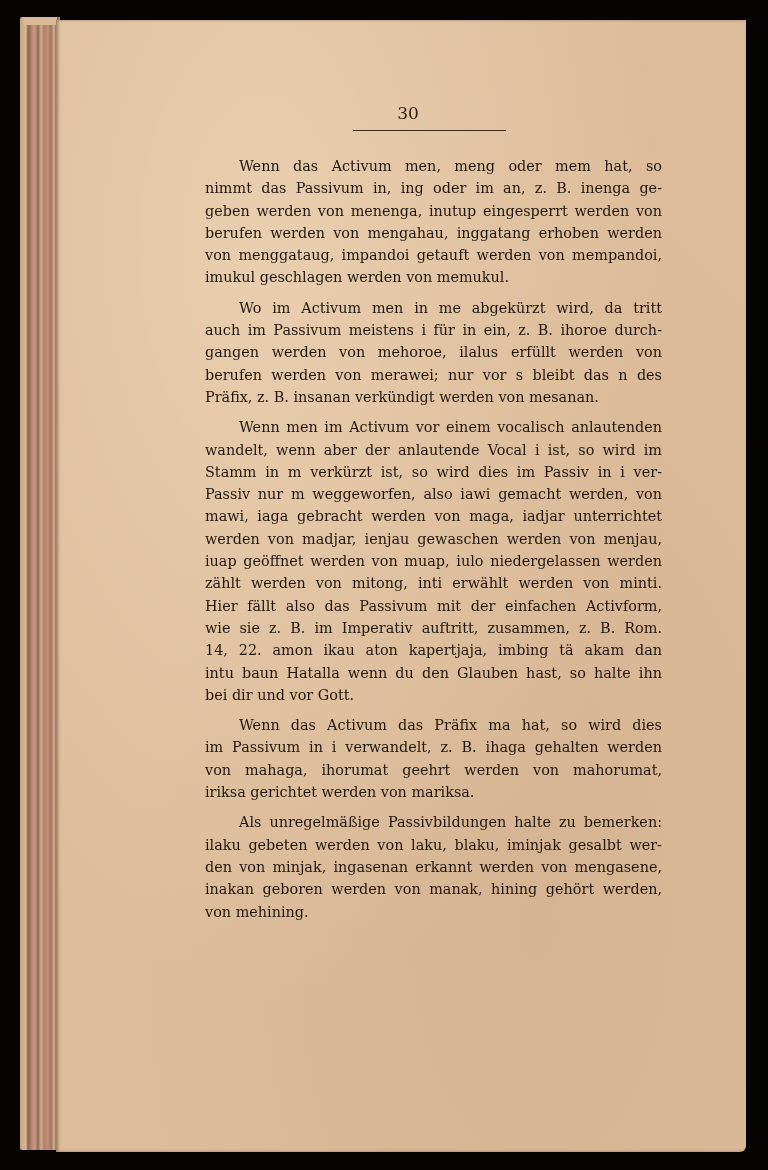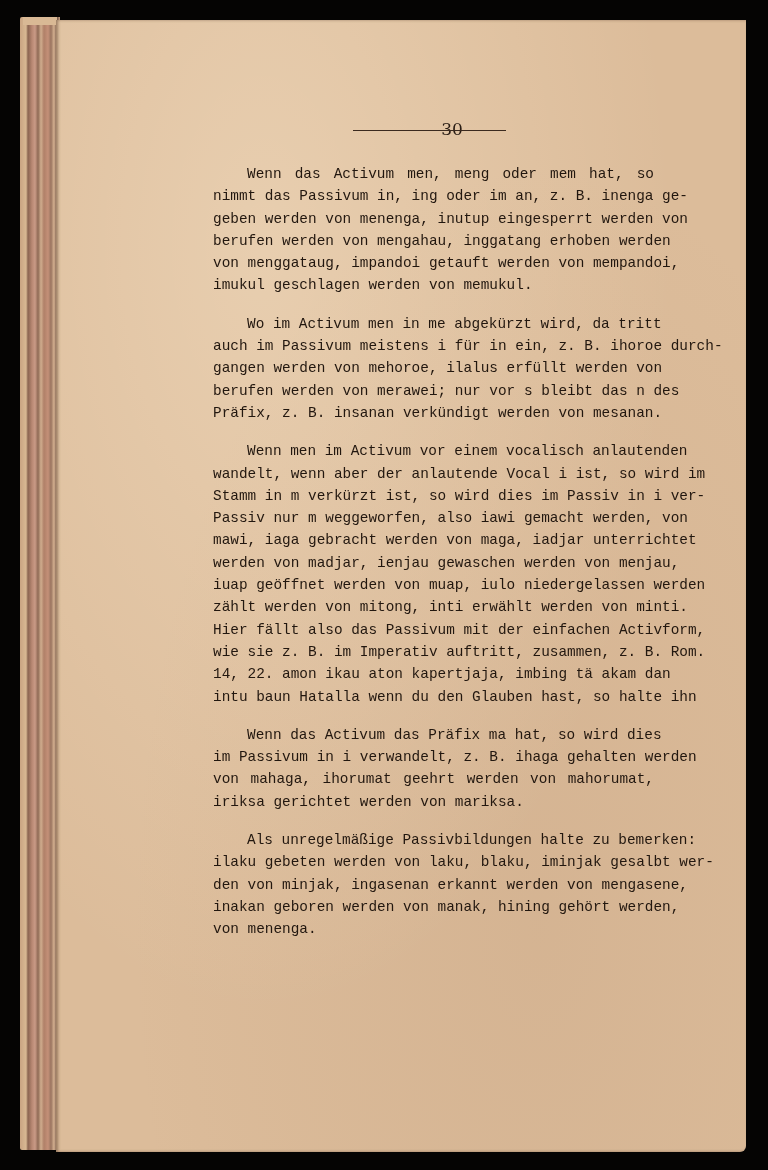--- a/index.html
+++ b/index.html
@@ -10,27 +10,27 @@
       #c9a482 0px, #d8b893 6px, #8a6450 8px, #b88873 12px, #c99a86 15px, #8f6a55 18px,
       #d0ad8e 21px, #b08068 24px, #c49078 28px, #9a7560 31px, #d4b090 34px, #6f5244 37px, #c8a384 40px);
     border-radius: 2px 0 0 2px; }
   .stack-top { position: absolute; left: 23px; top: 17px; width: 34px; height: 8px; background: #d9b995; }
   .page { position: absolute; left: 56px; top: 20px; width: 690px; height: 1132px;
     background:
       radial-gradient(ellipse at 30% 20%, rgba(255,240,215,0.35), rgba(0,0,0,0) 60%),
       radial-gradient(ellipse at 70% 80%, rgba(160,120,90,0.12), rgba(0,0,0,0) 60%),
       #dcbc9a;
     border-bottom-right-radius: 6px; box-shadow: inset 2px 0 3px rgba(90,60,40,0.5); }
-  .page-number { position: absolute; left: 432px; top: 103px; width: 40px; text-align: center;
-    font-family: "DejaVu Serif", serif; font-size: 17px; color: #2a1d14; margin-top: 16px; }
+  .page-number { position: absolute; left: 388px; top: 103px; width: 40px; text-align: center;
+    font-family: "DejaVu Serif", serif; font-size: 17px; color: #2a1d14; }
   .rule { position: absolute; left: 353px; top: 130px; width: 153px; height: 1px; background: #3b2a1f; }
   .body { position: absolute; left: 197px; top: 147px; width: 473px;
     font-family: "DejaVu Serif", serif; font-size: 14.4px; line-height: 22.3px; color: #22170f;
     text-align: justify; }
-  .para { margin: 16px; text-indent: 34px; font-family: Liberation Mono, monospace; }
+  .para { margin: 8px; text-indent: 34px; }
   .line { display: block; text-align: justify; text-align-last: justify; white-space: nowrap; }
   .line.last { text-align-last: left; }
   .para .line:first-child { padding-left: 34px; }
   .para { text-indent: 0; }
 </style>
 </head>
 <body>
 
 <div class="scan"></div>
 <div class="stack"></div>
@@ -63,27 +63,28 @@
     <span class="line">Stamm in m verkürzt ist, so wird dies im Passiv in i ver-</span>
     <span class="line">Passiv nur m weggeworfen, also iawi gemacht werden, von</span>
     <span class="line">mawi, iaga gebracht werden von maga, iadjar unterrichtet</span>
     <span class="line">werden von madjar, ienjau gewaschen werden von menjau,</span>
     <span class="line">iuap geöffnet werden von muap, iulo niedergelassen werden</span>
     <span class="line">zählt werden von mitong, inti erwählt werden von minti.</span>
     <span class="line">Hier fällt also das Passivum mit der einfachen Activform,</span>
     <span class="line">wie sie z. B. im Imperativ auftritt, zusammen, z. B. Rom.</span>
     <span class="line">14, 22. amon ikau aton kapertjaja, imbing tä akam dan</span>
     <span class="line">intu baun Hatalla wenn du den Glauben hast, so halte ihn</span>
+    <span class="line last">bei dir und vor Gott.</span>
   </p>
   <p class="para">
     <span class="line">Wenn das Activum das Präfix ma hat, so wird dies</span>
     <span class="line">im Passivum in i verwandelt, z. B. ihaga gehalten werden</span>
     <span class="line">von mahaga, ihorumat geehrt werden von mahorumat,</span>
     <span class="line last">iriksa gerichtet werden von mariksa.</span>
   </p>
   <p class="para">
     <span class="line">Als unregelmäßige Passivbildungen halte zu bemerken:</span>
     <span class="line">ilaku gebeten werden von laku, blaku, iminjak gesalbt wer-</span>
     <span class="line">den von minjak, ingasenan erkannt werden von mengasene,</span>
     <span class="line">inakan geboren werden von manak, hining gehört werden,</span>
-    <span class="line last">von menenga.</span>
+    <span class="line last">von mehining.</span>
   </p>
 </div>
 
 </body></html>

